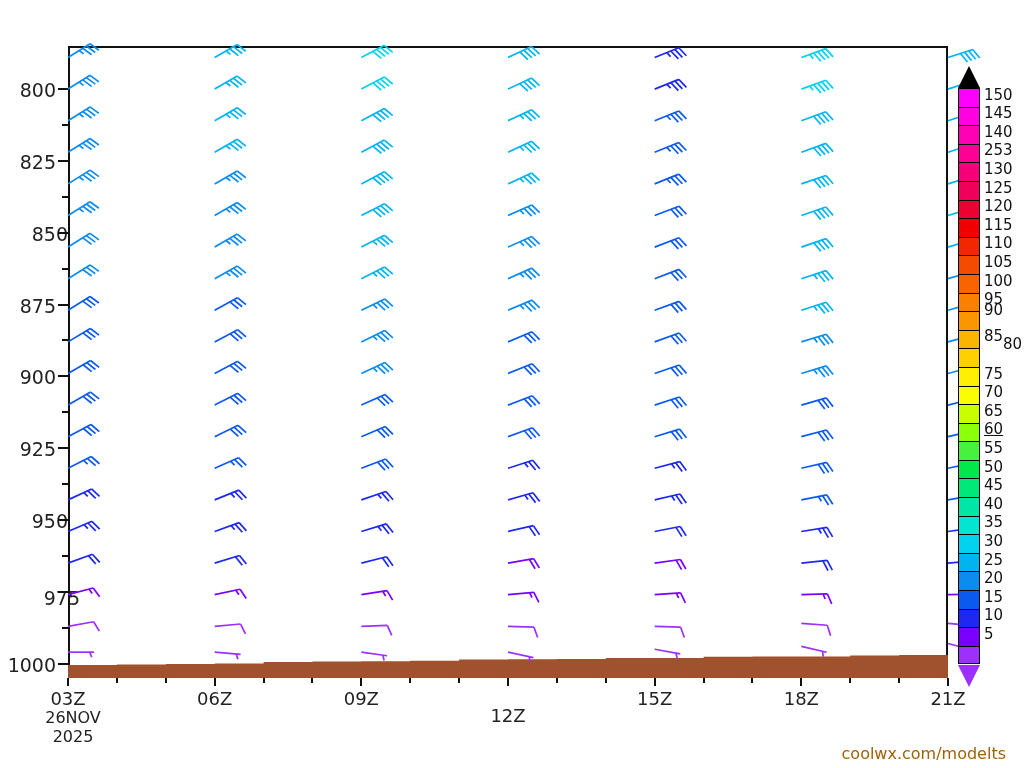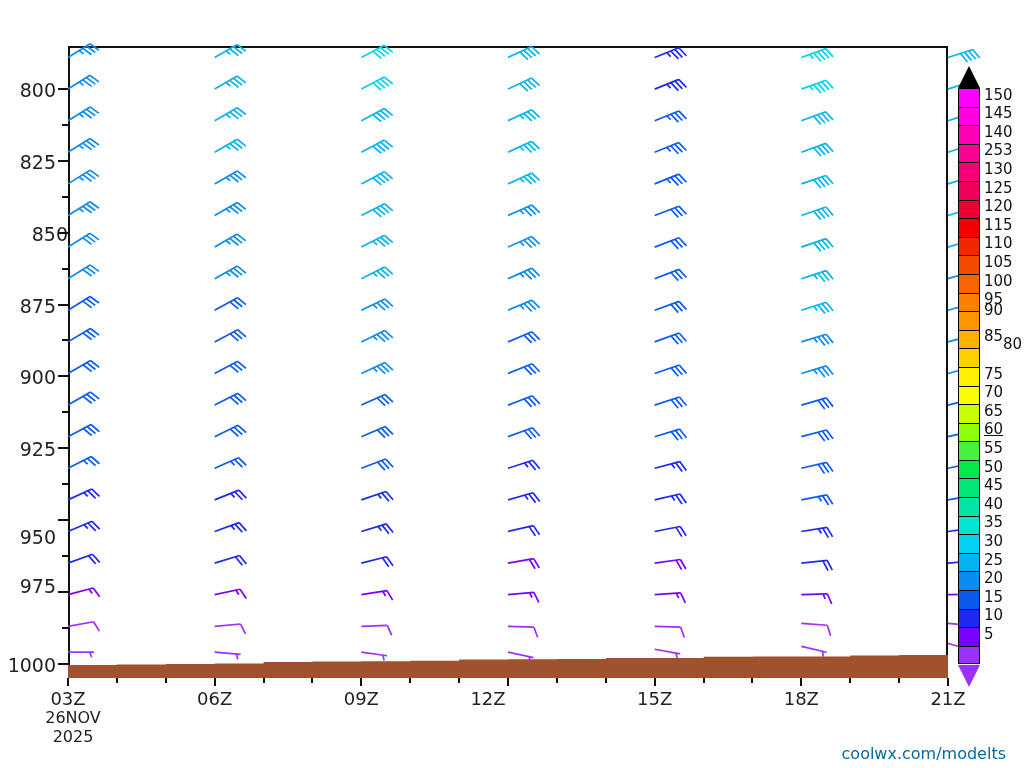--- a/index.html
+++ b/index.html
@@ -40,21 +40,21 @@
   }
   .xdate{
     position:absolute;left:38px;top:708px;font-size:16px;color:#222;
     line-height:19px;text-align:center;width:70px;
   }
   .xaxis-title{
     position:absolute;left:0;top:728px;width:1010px;text-align:center;
     font-size:24px;color:#111;
   }
   .watermark{
-    position:absolute;right:18px;top:744px;font-size:16px;color:#0369a1;
+    position:absolute;right:18px;top:744px;font-size:16px;color:#a16207;
   }
 
   
   .cbar{position:absolute;left:958px;top:88px;width:22px;}
   .cbar-cell{width:22px;height:24.2px;border:1px solid #000;box-sizing:border-box;
              border-bottom:none;}
   .cbar-cell:last-child{border-bottom:1px solid #000;}
   .cbar-label{
     position:absolute;left:984px;font-size:15px;color:#111;
     transform:translateY(-9px);white-space:nowrap;
@@ -86,44 +86,44 @@
       <div class="ytick-label" style="left: 0px; top: 160.909px;">825</div>
       <div class="ytick-mark" style="top: 159.909px;"></div>
       <div class="ytick-label" style="left: 12px; top: 232.727px;">850</div>
       <div class="ytick-mark" style="top: 231.727px;"></div>
       <div class="ytick-label" style="left: 0px; top: 304.545px;">875</div>
       <div class="ytick-mark" style="top: 303.545px;"></div>
       <div class="ytick-label" style="left: 0px; top: 376.364px;">900</div>
       <div class="ytick-mark" style="top: 375.364px;"></div>
       <div class="ytick-label" style="left: 0px; top: 448.182px;">925</div>
       <div class="ytick-mark" style="top: 447.182px;"></div>
-      <div class="ytick-label" style="left: 0px; top: 536px;">950</div>
+      <div class="ytick-label" style="left: 0px; top: 520px; padding-left: 12px;">950</div>
       <div class="ytick-mark" style="top: 519px;"></div>
-      <div class="ytick-label" style="left: 0px; top: 585px;">975</div>
+      <div class="ytick-label" style="left: 0px; top: 597px; padding-left: 24px;">975</div>
       <div class="ytick-mark" style="top: 590.818px;"></div>
       <div class="ytick-label" style="left: 0px; top: 663.636px;">1000</div>
       <div class="ytick-mark" style="top: 662.636px;"></div>
       <div class="ytick-mark minor" style="top: 124px;"></div>
       <div class="ytick-mark minor" style="top: 195.818px;"></div>
       <div class="ytick-mark minor" style="top: 267.636px;"></div>
       <div class="ytick-mark minor" style="top: 339.455px;"></div>
       <div class="ytick-mark minor" style="top: 411.273px;"></div>
       <div class="ytick-mark minor" style="top: 483.091px;"></div>
       <div class="ytick-mark minor" style="top: 554.909px;"></div>
       <div class="ytick-mark minor" style="top: 626.727px;"></div>
     </div>
   <div id="xaxis">
       <div class="xtick-mark" style="left: 67px;"></div>
       <div class="xtick-label" style="left: 68px;">03Z</div>
       <div class="xtick-mark" style="left: 213.667px;"></div>
       <div class="xtick-label" style="left: 214.667px;">06Z</div>
       <div class="xtick-mark" style="left: 360.333px;"></div>
       <div class="xtick-label" style="left: 361.333px;">09Z</div>
       <div class="xtick-mark" style="left: 507px;"></div>
-      <div class="xtick-label" style="left: 488px;">12Z</div>
+      <div class="xtick-label" style="left: 508px; margin-top: 17px;">12Z</div>
       <div class="xtick-mark" style="left: 653.667px;"></div>
       <div class="xtick-label" style="left: 654.667px;">15Z</div>
       <div class="xtick-mark" style="left: 800.333px;"></div>
       <div class="xtick-label" style="left: 801.333px;">18Z</div>
       <div class="xtick-mark" style="left: 947px;"></div>
       <div class="xtick-label" style="left: 948px;">21Z</div>
       <div class="xtick-mark" style="left: 115.889px; height: 5px;"></div>
       <div class="xtick-mark" style="left: 164.778px; height: 5px;"></div>
       <div class="xtick-mark" style="left: 262.556px; height: 5px;"></div>
       <div class="xtick-mark" style="left: 311.444px; height: 5px;"></div>

